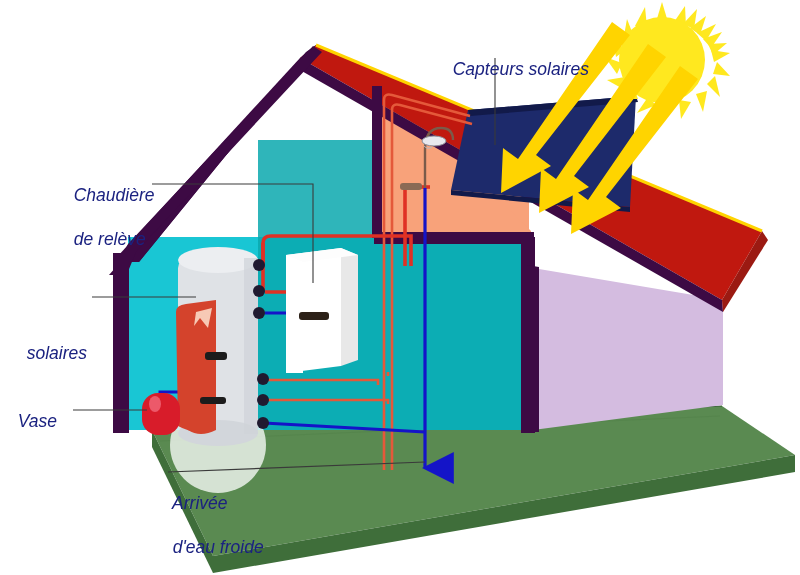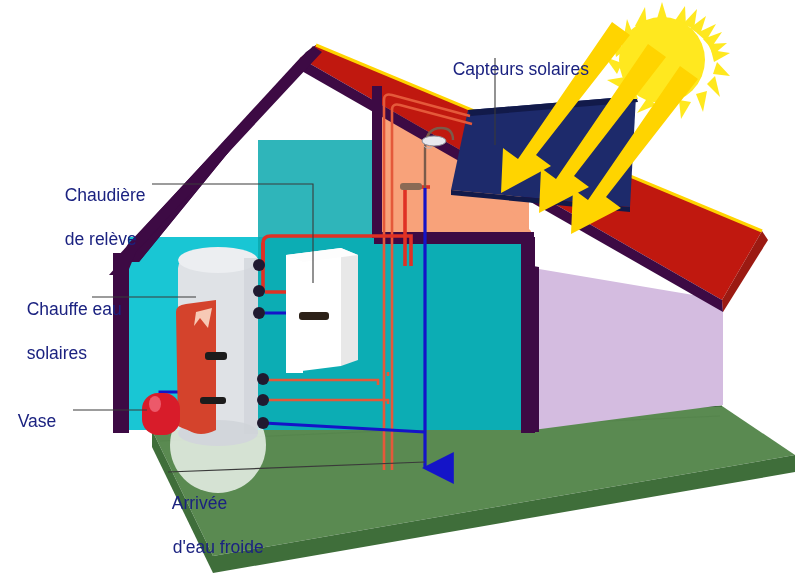--- a/index.html
+++ b/index.html
@@ -1,19 +1,19 @@
 <!DOCTYPE html>
 <html><head>
 <meta charset="utf-8">
 <title>Schema chauffe-eau solaire</title>
 <style>
   html,body{margin:0;padding:0;background:#ffffff;}
   body{width:800px;height:575px;overflow:hidden;
        font-family:"Liberation Sans","DejaVu Sans",sans-serif;}
-  #stage{position:relative;width:800px;height:575px;background:#ffffff;}
+  #stage{position:relative;width:800px;height:575px;background:#ffffff;font-style:italic;}
   #stage svg{position:absolute;left:0;top:0;}
   .lbl{position:absolute;color:#1b2280;font-size:17.5px;line-height:22px;
        white-space:pre;font-family:"Liberation Sans","DejaVu Sans",sans-serif;}
 </style>
 </head>
 <body>
 
 <div id="stage">
 
 <svg width="800" height="575" viewBox="0 0 800 575">
@@ -218,27 +218,27 @@
     <path d="M 73,410 L 147,410"></path>
 
     <path d="M 168,472 L 425,462"></path>
   </g>
 </svg>
 
 <div class="lbl" style="left:443px; top:36px;">
   <span>Capteurs solaires</span>
 </div>
 
-<div class="lbl" style="left:55px; top:162px;">
+<div class="lbl" style="left:64px; top:162px;">
   <span>Chaudière</span><br>
   <span>de relève</span>
 </div>
 
 <div class="lbl" style="left:17px; top:276px;">
-  <span>Chauffe eau</span><br>
+  <br>
   <span>solaires</span>
 </div>
 
 <div class="lbl" style="left:8px; top:388px;">
   <span>Vase</span><br>
 </div>
 
 <div class="lbl" style="left:163px; top:470px;">
   <span>Arrivée</span><br>
   <span>d'eau froide</span>

